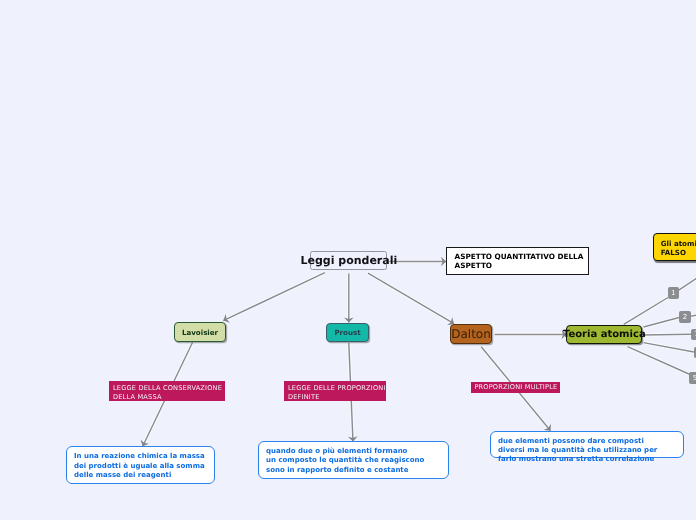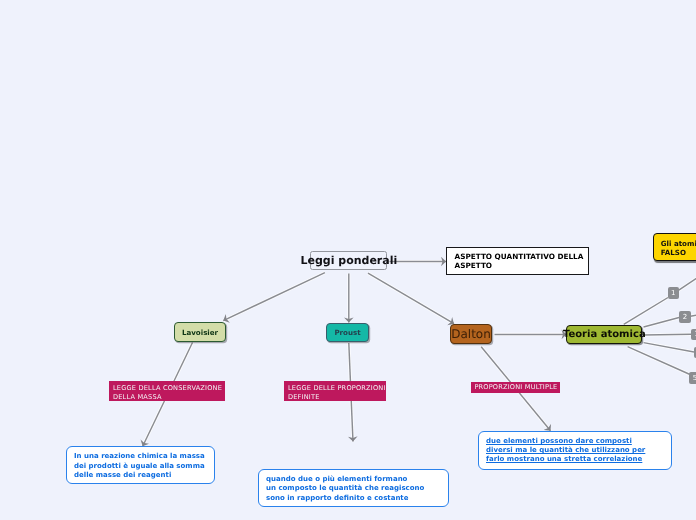--- a/index.html
+++ b/index.html
@@ -46,22 +46,22 @@
   .lbl{background:#be185d;color:#f2f2f4;font-size:6.6px;border-radius:0;
        padding:3px 0 0 4px;line-height:9.4px;letter-spacing:.19px;}
   .lbl1{left:109px;top:381px;width:116px;height:20px;}
   .lbl2{left:284px;top:381px;width:102px;height:20px;}
   .lbl3{left:471px;top:381.9px;width:89px;height:11px;padding:1.5px 0 0 3.4px;}
 
   .tbox{background:#fff;border:1.35px solid #2a82ec;border-radius:6px;
         color:#0d6ce0;font-size:7px;font-weight:bold;line-height:9.1px;
         padding:5.2px 0 0 7px;}
   .t1{left:66px;top:446.3px;width:149px;height:37.6px;}
-  .t2{left:258px;top:441.2px;width:191px;height:37.4px;margin-top:28px;}
-  .t3{left:478px;top:430.8px;width:194px;height:39px;text-decoration:underline;}
+  .t2{left:258px;top:441.2px;width:191px;height:37.4px;}
+  .t3{left:490px;top:430.8px;width:194px;height:27px;}
 
   .num{background:#8b8d91;color:#fff;font-size:7px;border-radius:2px;}
   .num1{left:667.5px;top:287px;width:11.5px;height:12.3px;}
   .num2{left:679.3px;top:311.1px;width:11.5px;height:12px;}
   .num3{left:690.9px;top:328.5px;width:11.5px;height:11.3px;}
   .num4{left:693.5px;top:347.2px;width:11.5px;height:10.9px;}
   .num5{left:689.3px;top:371.5px;width:11.5px;height:12.2px;}
 </style>
 </head>
 <body>

